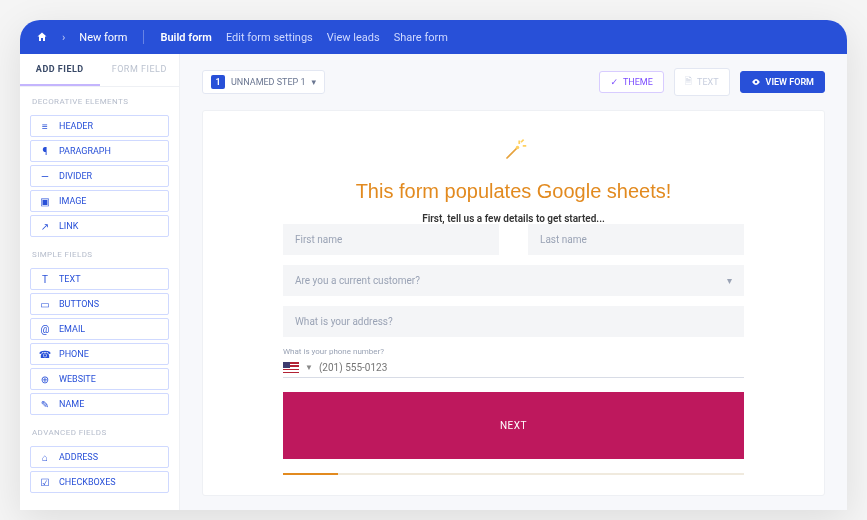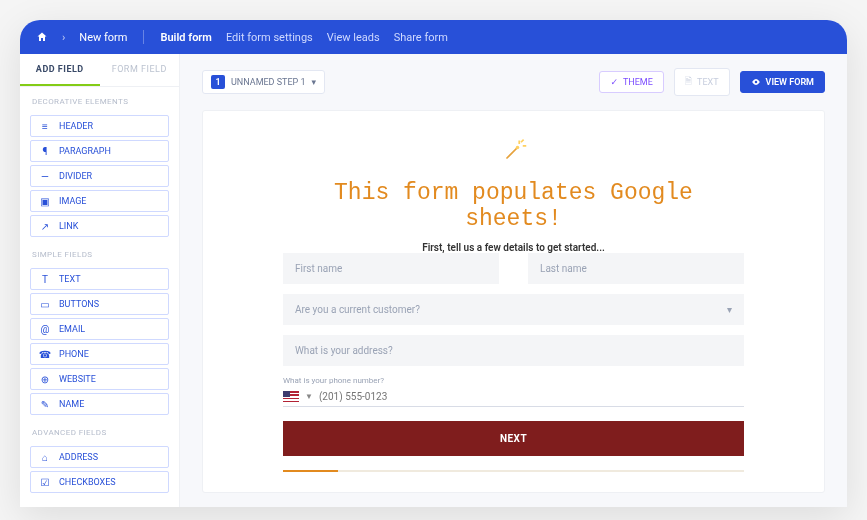--- a/index.html
+++ b/index.html
@@ -10,48 +10,48 @@
 .topnav{background:#2850d8;height:34px;display:flex;align-items:center;padding:0 16px;gap:14px;color:#fff;font-size:11px}
 .topnav .home{width:12px;height:12px}
 .topnav .chev{opacity:.7}
 .topnav .sep{width:1px;height:14px;background:rgba(255,255,255,.3);margin:0 2px}
 .topnav a{color:#cfd9ff;text-decoration:none;cursor:pointer}
 .topnav a.active{color:#fff;font-weight:600}
 .body{display:flex;flex:1;background:#f7f8fb}
 .sidebar{width:160px;background:#fff;border-right:1px solid #eef0f4;padding:0 0 8px}
 .tabs{display:flex;border-bottom:1px solid #eef0f4}
 .tabs .tab{flex:1;text-align:center;font-size:9px;letter-spacing:.5px;padding:10px 0;color:#bcc3d0;cursor:pointer}
-.tabs .tab.active{color:#3a4a68;font-weight:700;border-bottom:2px solid #84cc16}
+.tabs .tab.active{color:#3a4a68;font-weight:700;border-bottom:2px solid #c4b5fd}
 .group-label{font-size:8px;letter-spacing:.4px;color:#b5bccb;padding:10px 12px 6px;text-transform:uppercase}
 .field-btn{display:flex;align-items:center;gap:8px;border:1px solid #cfd9ff;margin:3px 10px;padding:5px 8px;border-radius:2px;color:#2850d8;font-size:9px;cursor:pointer;background:#fff}
 .field-btn .ic{width:12px;height:10px;display:inline-flex;align-items:center;justify-content:center;color:#2850d8;font-size:10px}
 .main{flex:1;padding:14px 22px;overflow:hidden}
 .toolbar{display:flex;align-items:center;gap:10px}
 .step-pill{display:flex;align-items:center;gap:6px;background:#fff;border:1px solid #e3e7f2;border-radius:3px;padding:4px 8px;font-size:9px;color:#6a7691;cursor:pointer}
 .step-pill .num{background:#2850d8;color:#fff;width:14px;height:14px;border-radius:2px;display:flex;align-items:center;justify-content:center;font-size:9px;font-weight:600}
 .toolbar .spacer{flex:1}
 .btn{display:flex;align-items:center;gap:5px;border:1px solid #e3e7f2;background:#fff;border-radius:3px;padding:5px 10px;font-size:9px;cursor:pointer;color:#6a7691}
 .btn.theme{color:#7b4cff;border-color:#d8ccff}
 .btn.disabled{color:#c7cede;cursor:default}
 .btn.primary{background:#2850d8;color:#fff;border-color:#2850d8;font-weight:600}
 .canvas{background:#fff;border:1px solid #eef0f4;border-radius:3px;margin-top:14px;padding:26px 80px 20px;display:flex;flex-direction:column;align-items:center}
 .wand{font-size:22px;margin-bottom:10px}
-.form-title{color:#e28a1f;font-family:Liberation Mono, monospace;font-size:23px;margin-bottom:10px;text-align:center}
+.form-title{color:#e28a1f;font-family:Liberation Sans, sans-serif;font-size:20px;margin-bottom:10px;text-align:center}
 .form-sub{font-size:10px;color:#333;font-weight:600;text-align:center}
 .row{display:flex;gap:29px;width:100%;margin-bottom:10px}
 .input,.select{flex:1;background:#f4f5f7;border:none;padding:10px 12px;font-size:10px;color:#333;outline:none}
 .input::placeholder{color:#9aa3b5}
 .select{display:flex;align-items:flex-start;justify-content:space-between;color:#9aa3b5;cursor:pointer}
 .phone-block{width:100%;margin-bottom:14px}
 .phone-label{font-size:8px;color:#9aa3b5;margin-bottom:2px}
 .phone-input{display:flex;align-items:center;gap:6px;border-bottom:1px solid #d8dce6;padding:4px 0}
 .flag{width:16px;height:11px;background:linear-gradient(#b22234 0 15%,#fff 15% 30%,#b22234 30% 45%,#fff 45% 60%,#b22234 60% 75%,#fff 75% 90%,#b22234 90%);position:relative}
 .flag::before{content:"";position:absolute;left:0;top:0;width:7px;height:6px;background:#3c3b6e}
 .phone-text{font-size:10px;color:#9aa3b5;flex:1;border:none;outline:none;background:transparent}
-.next-btn{width:100%;background:#7f1d1d;color:#fff;border:none;padding:12px;font-size:10px;font-weight:700;letter-spacing:.5px;cursor:pointer;margin-bottom:14px}
+.next-btn{width:100%;background:#be185d;color:#fff;border:none;padding:28px;font-size:10px;font-weight:400;letter-spacing:.5px;cursor:pointer;margin-bottom:14px}
 .progress{width:100%;height:2px;background:#f0eade;position:relative}
 .progress::before{content:"";position:absolute;left:0;top:0;height:100%;width:12%;background:#e28a1f}
 .eye{width:10px;height:10px}
 </style>
 </head>
 <body>
 
 <div class="laptop">
 <div class="screen">
 

